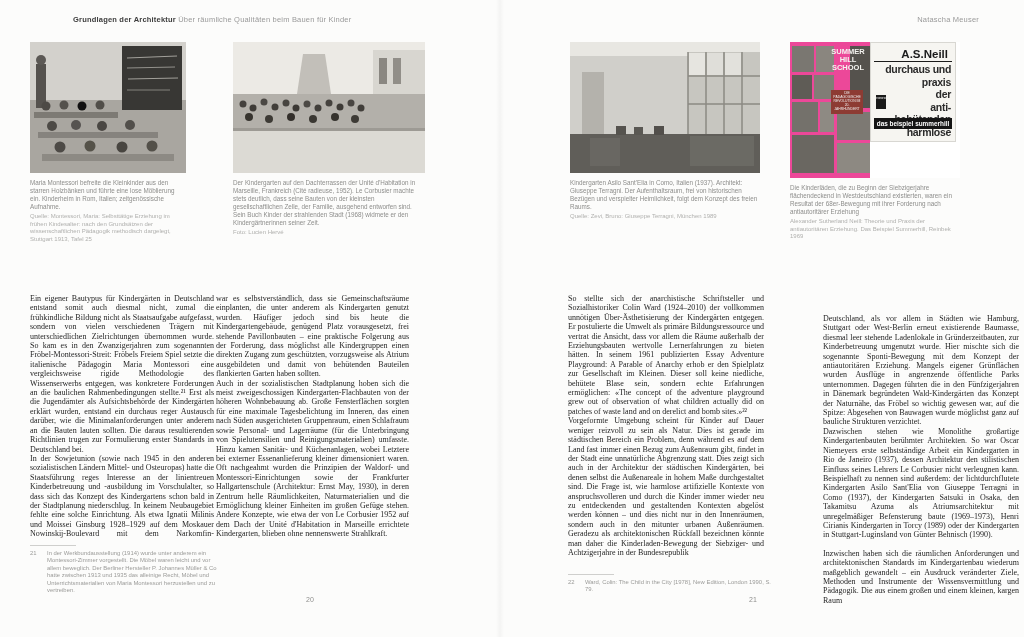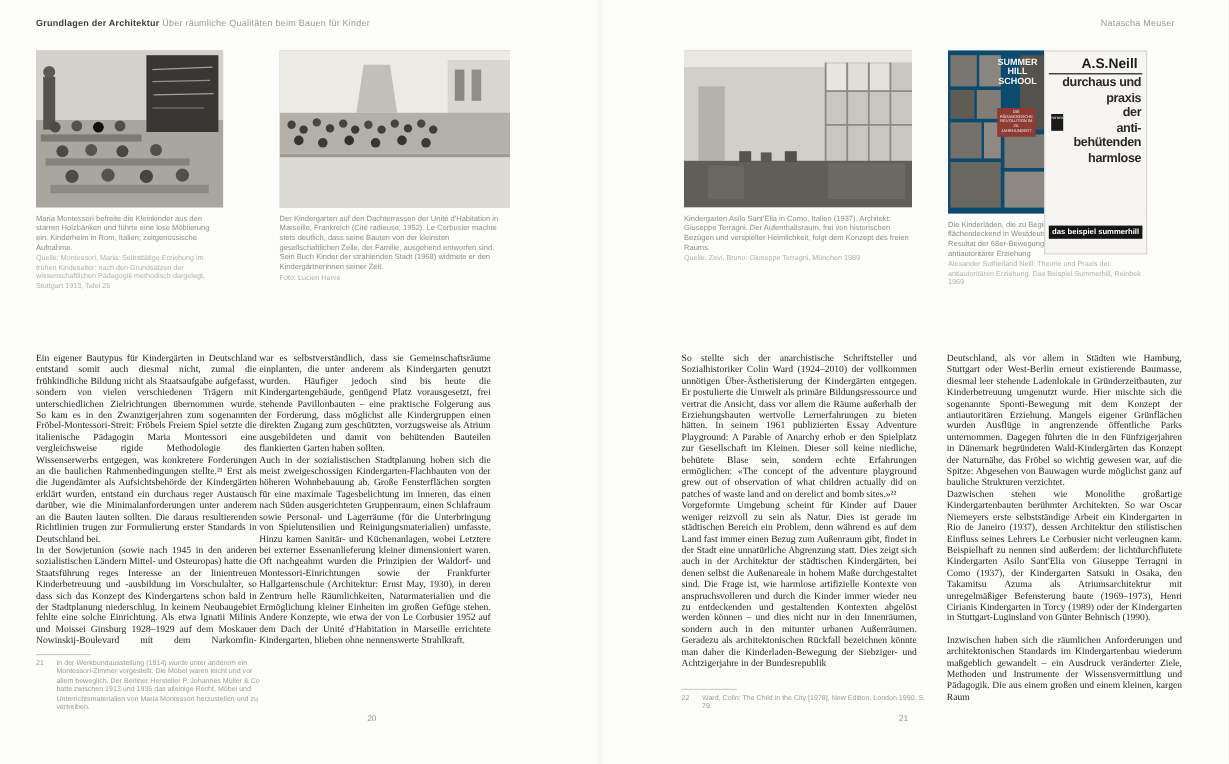--- a/index.html
+++ b/index.html
@@ -4,58 +4,58 @@
 <style>
   html,body{margin:0;padding:0;background:#e9e9e7;}
   .spread{
     position:relative;width:1024px;height:637px;background:#fcfcfb;
     font-family:"Liberation Sans",sans-serif;overflow:hidden;
   }
   .gutter{position:absolute;left:496px;top:0;width:8px;height:637px;
     background:linear-gradient(90deg,rgba(0,0,0,0),rgba(0,0,0,0.03),rgba(0,0,0,0));}
   
   .hdr{position:absolute;top:15px;font-size:7.5px;color:#9a9a9a;letter-spacing:.2px;}
-  .hdr b{color:#3c3c3c;font-weight:bold;}
+  .hdr b{color:#3c3c3c;font-weight:bold;margin-left:43px;}
   .hdr-left{left:30px;}
   .hdr-right{right:45px;text-align:right;}
   
   .fig{position:absolute;}
   .fig .img{width:100%;overflow:hidden;background:#c9c7c2;}
   .fig svg{display:block;}
   .cap{font-size:6.3px;line-height:8px;color:#8d8d8b;margin-top:6px;}
   .src{font-size:6px;line-height:7.6px;color:#b0b0ae;margin-top:2px;}
   
   .covers{display:flex;width:100%;height:136px;background:#fff;}
-  .cover-l{position:relative;width:80px;height:136px;background:#0c4a6e;overflow:hidden;}
+  .cover-l{position:relative;width:80px;height:136px;background:#ec4899;overflow:hidden;}
   .tile{position:absolute;background:#6f6c66;}
   .sh-title{position:absolute;right:5px;top:6px;width:34px;color:#f4f3ef;
     font-weight:bold;font-size:7.5px;line-height:8px;text-align:center;word-spacing:30px;}
   .sh-sub{position:absolute;right:7px;top:48px;width:30px;background:#8d3b33;color:#eee;
     font-size:3.4px;line-height:3.9px;text-align:center;padding:2px 1px;}
-  .cover-r{position:relative;width:86px;height:170px;background:#f6f5f1;
+  .cover-r{position:relative;width:86px;height:100px;background:#f6f5f1;
     border:1px solid #d8d7d2;box-sizing:border-box;overflow:hidden;}
   .nl-author{font-weight:bold;font-size:11.5px;color:#1b1b1b;text-align:right;
     padding:5px 4px 1px 0;border-bottom:1.5px solid #1b1b1b;margin:0 3px;}
   .nl-lines{margin:2px 3px 0 3px;text-align:right;font-weight:bold;color:#2a2a2a;
     font-size:10.5px;line-height:10.5px;letter-spacing:-0.3px;padding-right:1px;}
   .nl-banner{position:absolute;left:3px;right:3px;bottom:12px;background:#151515;color:#fff;
     font-weight:bold;font-size:6.4px;text-align:center;padding:2px 0;}
   .rororo{position:absolute;left:5px;top:52px;width:10px;height:14px;background:#1a1a1a;
     color:#fff;font-size:3.6px;line-height:4.4px;text-align:center;word-break:break-all;
     padding-top:1px;box-sizing:border-box;}
   
   .col{position:absolute;top:294px;height:290px;overflow:hidden;
     font-family:"Liberation Serif",serif;font-size:8px;line-height:9.4px;
     color:#1f1f1f;text-align:justify;}
   .col p{margin:0;}
   .col p.gap{margin-top:9px;}
   .col-1{left:30px;width:184px;height:244px;}
   .col-2{left:216px;width:193px;}
   .col-3{left:568px;width:196px;height:278px;}
-  .col-4{left:789px;width:196px;}
+  .col-4{left:823px;width:196px;margin-top:20px;}
   
   .fnblock{position:absolute;font-size:5.9px;line-height:7.4px;color:#9b9b99;}
   .fnrule{width:46px;border-top:1px solid #cfcfcd;margin-bottom:4px;}
   .fn{display:flex;}
   .fn .num{width:17px;flex:none;}
   .fn .txt{flex:1;}
   .fn-21{left:30px;top:545px;width:192px;}
   .fn-22{left:568px;top:574px;width:204px;}
   
   .pageno{position:absolute;top:596px;font-size:7px;color:#8f8f8d;}

